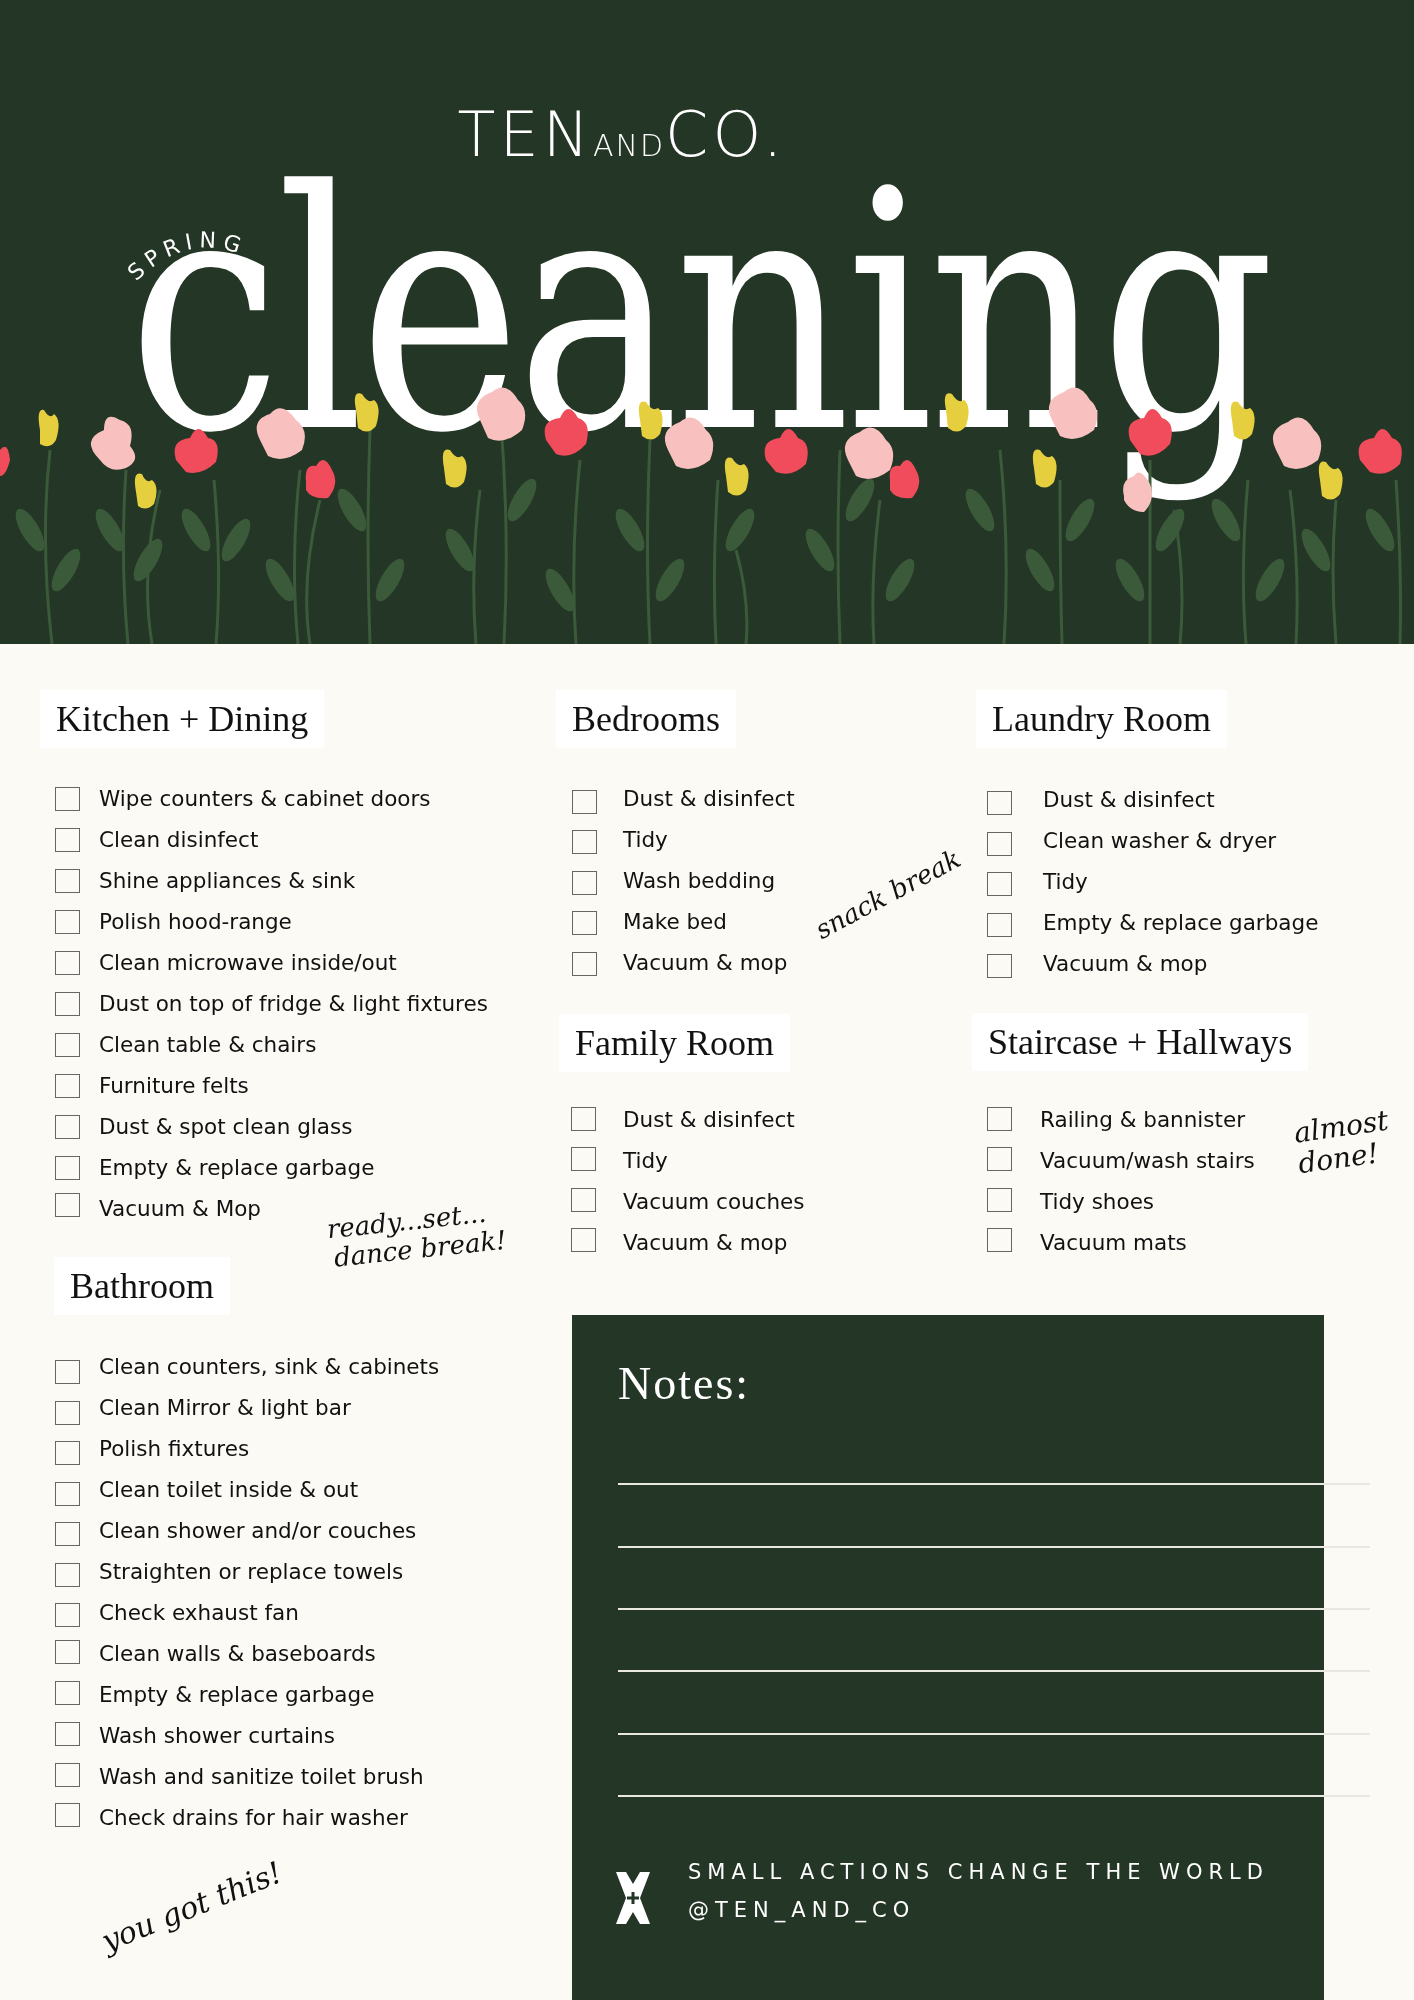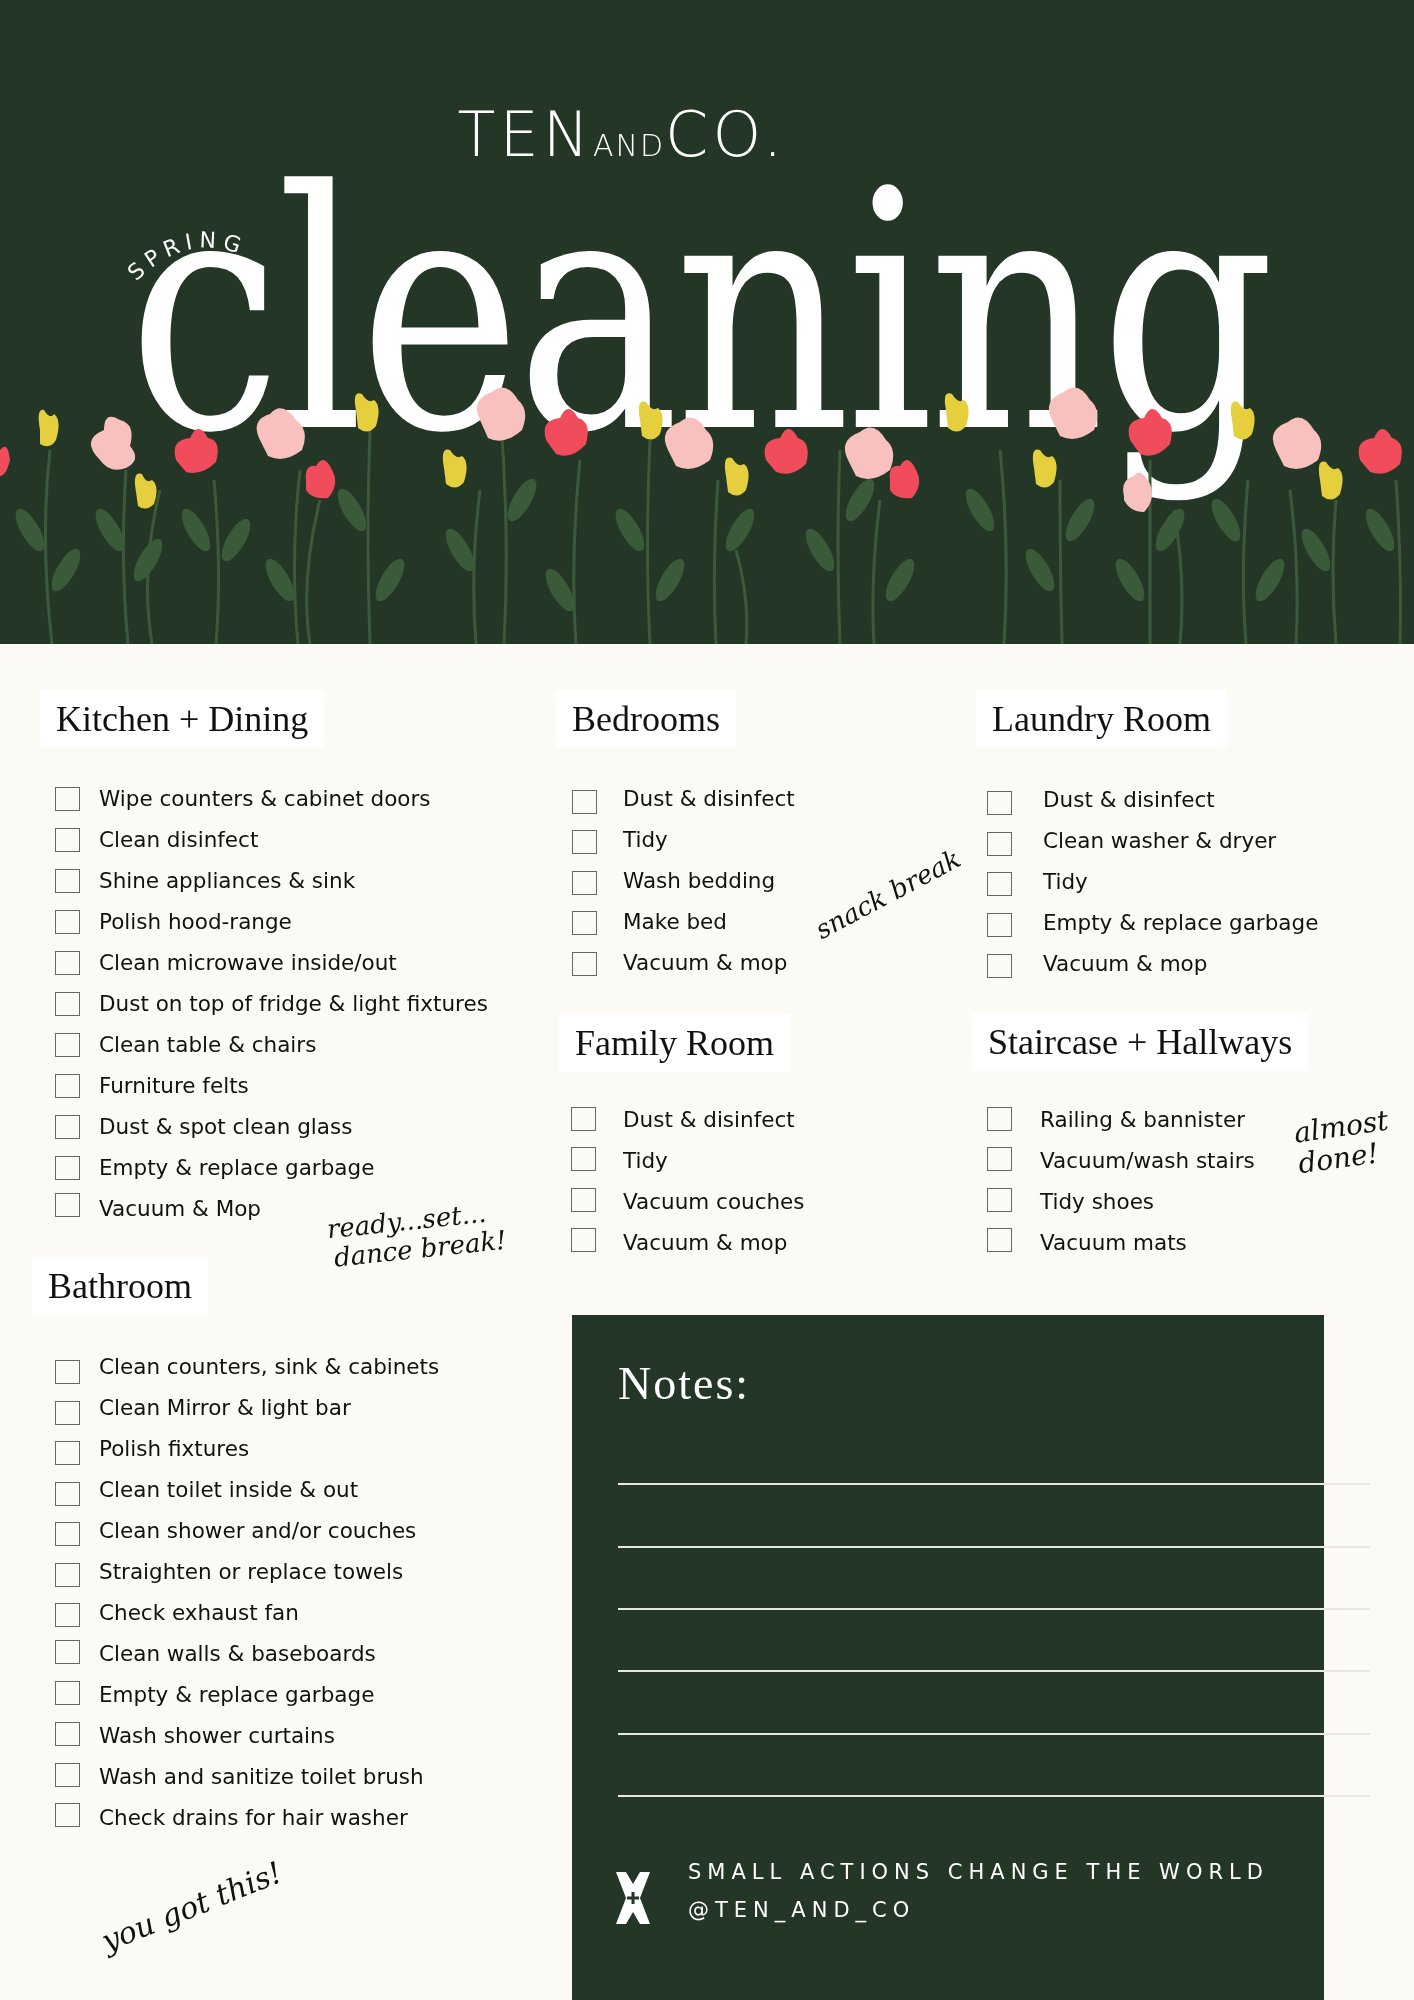--- a/index.html
+++ b/index.html
@@ -202,21 +202,21 @@
   <div class="cb" style="left:987px; top:1188px;"></div>
     <div class="item" style="left:1040px; top:1187px;">Tidy shoes</div>
   <div class="cb" style="left:987px; top:1228px;"></div>
     <div class="item" style="left:1040px; top:1228px;">Vacuum mats</div>
 </div>
 <div class="hand" style="left:1296px; top:1112px; transform:rotate(-8deg); font-size:28px;">
   <div>almost</div>
   <div>done!</div>
 </div>
 
-<div class="sec-head" style="left:32px; top:1257px;">Bathroom</div>
+<div class="sec-head" style="left:54px; top:1257px;">Bathroom</div>
 <div class="hand" style="left:328px; top:1206px; transform:rotate(-6deg);">
   <div>ready...set...</div>
   <div style="margin-left:4px;">dance break!</div>
 </div>
 <div>
   <div class="cb" style="left:55px; top:1360px;"></div>
     <div class="item" style="left:99px; top:1352px;">Clean counters, sink &amp; cabinets</div>
   <div class="cb" style="left:55px; top:1401px;"></div>
     <div class="item" style="left:99px; top:1393px;">Clean Mirror &amp; light bar</div>
   <div class="cb" style="left:55px; top:1441px;"></div>

